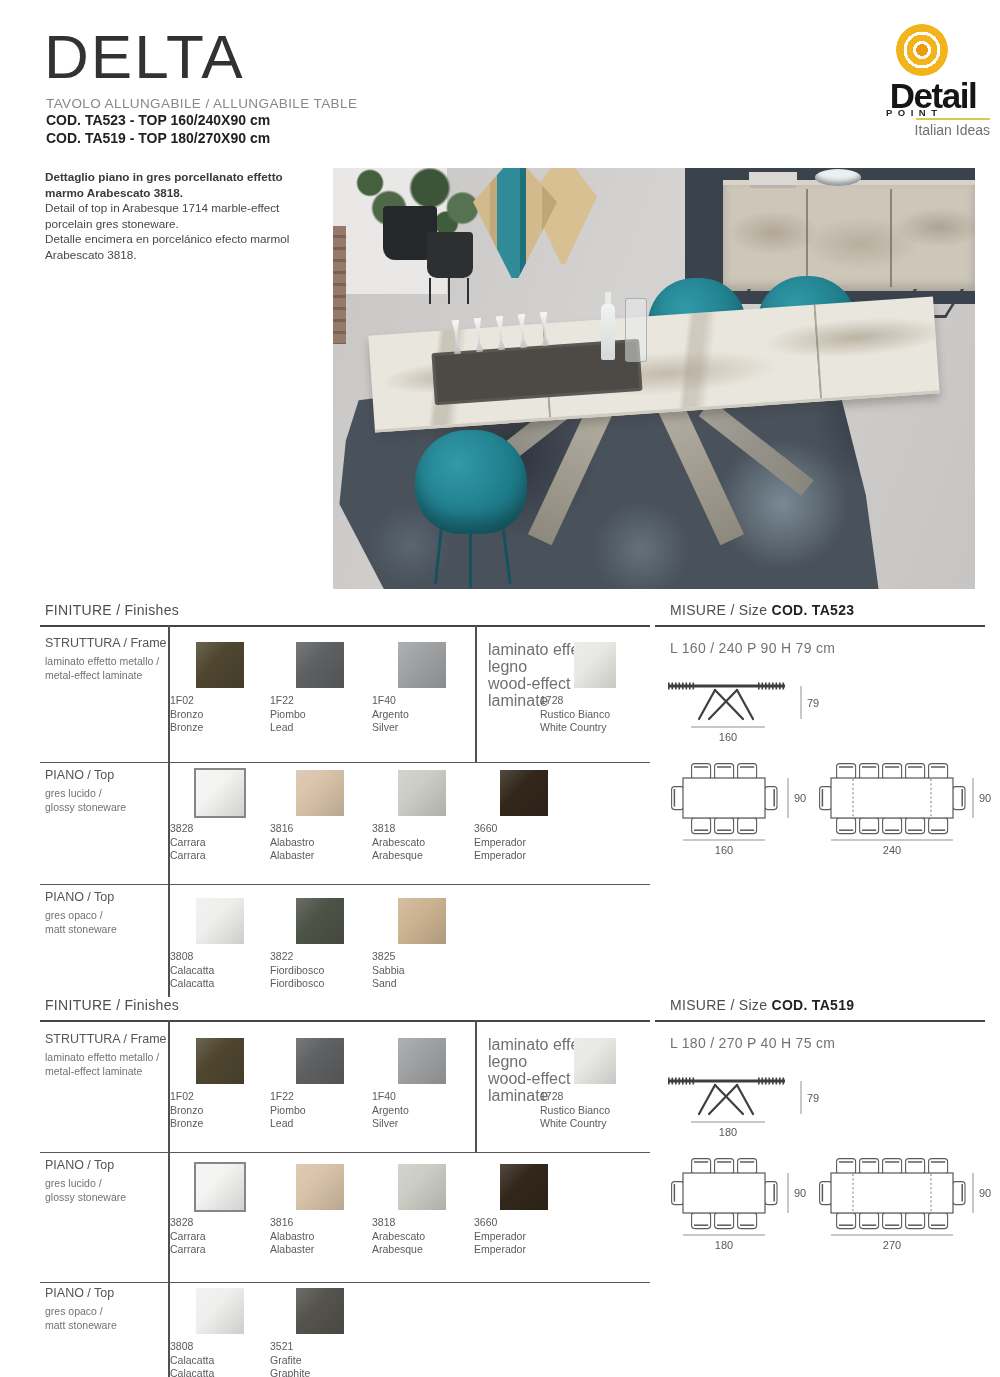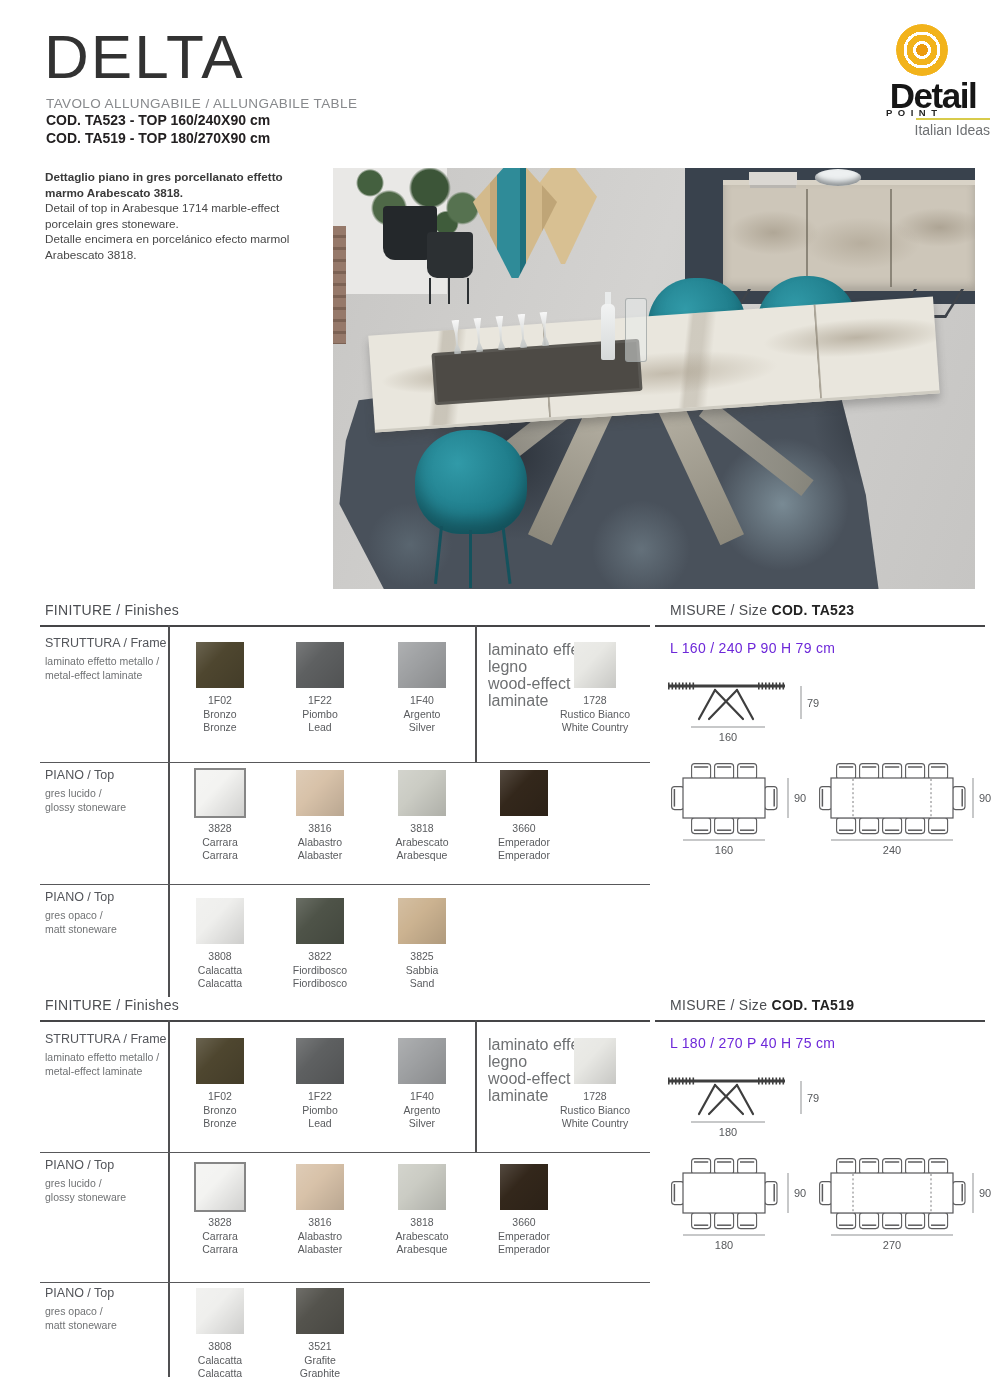--- a/index.html
+++ b/index.html
@@ -101,31 +101,31 @@
 
   
   .stitle{position:absolute;font-size:14px;color:#4c4e52;letter-spacing:.3px;}
   .stitle b{color:#232323;}
   .hr{position:absolute;height:2px;background:#454547;}
   .sep{position:absolute;height:1px;background:#58585a;}
   .vl{position:absolute;width:1.5px;background:#505052;}
   .rlabel{position:absolute;font-size:12.5px;color:#53555a;}
   .rsub{font-size:10.5px;font-weight:normal;color:#707274;line-height:14px;margin-top:4px;white-space:pre-line;}
   .note{position:absolute;font-size:16px;color:#6e7072;line-height:17px;white-space:pre-line;}
-  .sw{position:absolute;width:100px;text-align:center;}
+  .sw{position:absolute;width:100px;}
   .sw.wide{width:110px;}
   .chip{width:48px;height:46px;margin:0 auto;
         background-image:linear-gradient(133deg,rgba(255,255,255,.16) 0%,rgba(255,255,255,0) 40%,rgba(0,0,0,.14) 100%);}
   .chip.narrow{width:42px;}
   .chip.bordered{box-shadow:0 0 0 2px #868686;}
   .cap{margin-top:6px;font-size:10.5px;line-height:13.5px;color:#595b5e;}
   .cap span{display:block;}
 
   
-  .dims{position:absolute;font-size:14px;color:#6d28d9;letter-spacing:.3px;}
+  .dims{position:absolute;font-size:14px;color:#737373;letter-spacing:.3px;}
   .size-svg{position:absolute;}
   .bar{stroke:#3e3e3e;stroke-width:3;}
   .hatch{stroke:#3e3e3e;stroke-width:7;stroke-dasharray:1.6 1.9;}
   .leg{stroke:#3e3e3e;stroke-width:2.2;stroke-linecap:round;}
   .dim{stroke:#8f9193;stroke-width:1;}
   .dot{stroke:#7a7a7c;stroke-width:1;stroke-dasharray:2 2.4;}
   .tbl{fill:#fff;stroke:#58585a;stroke-width:1.2;}
   .dtx{font-family:"Liberation Sans",sans-serif;font-size:11px;fill:#56585b;}
   .mid{text-anchor:middle;}
 </style>

